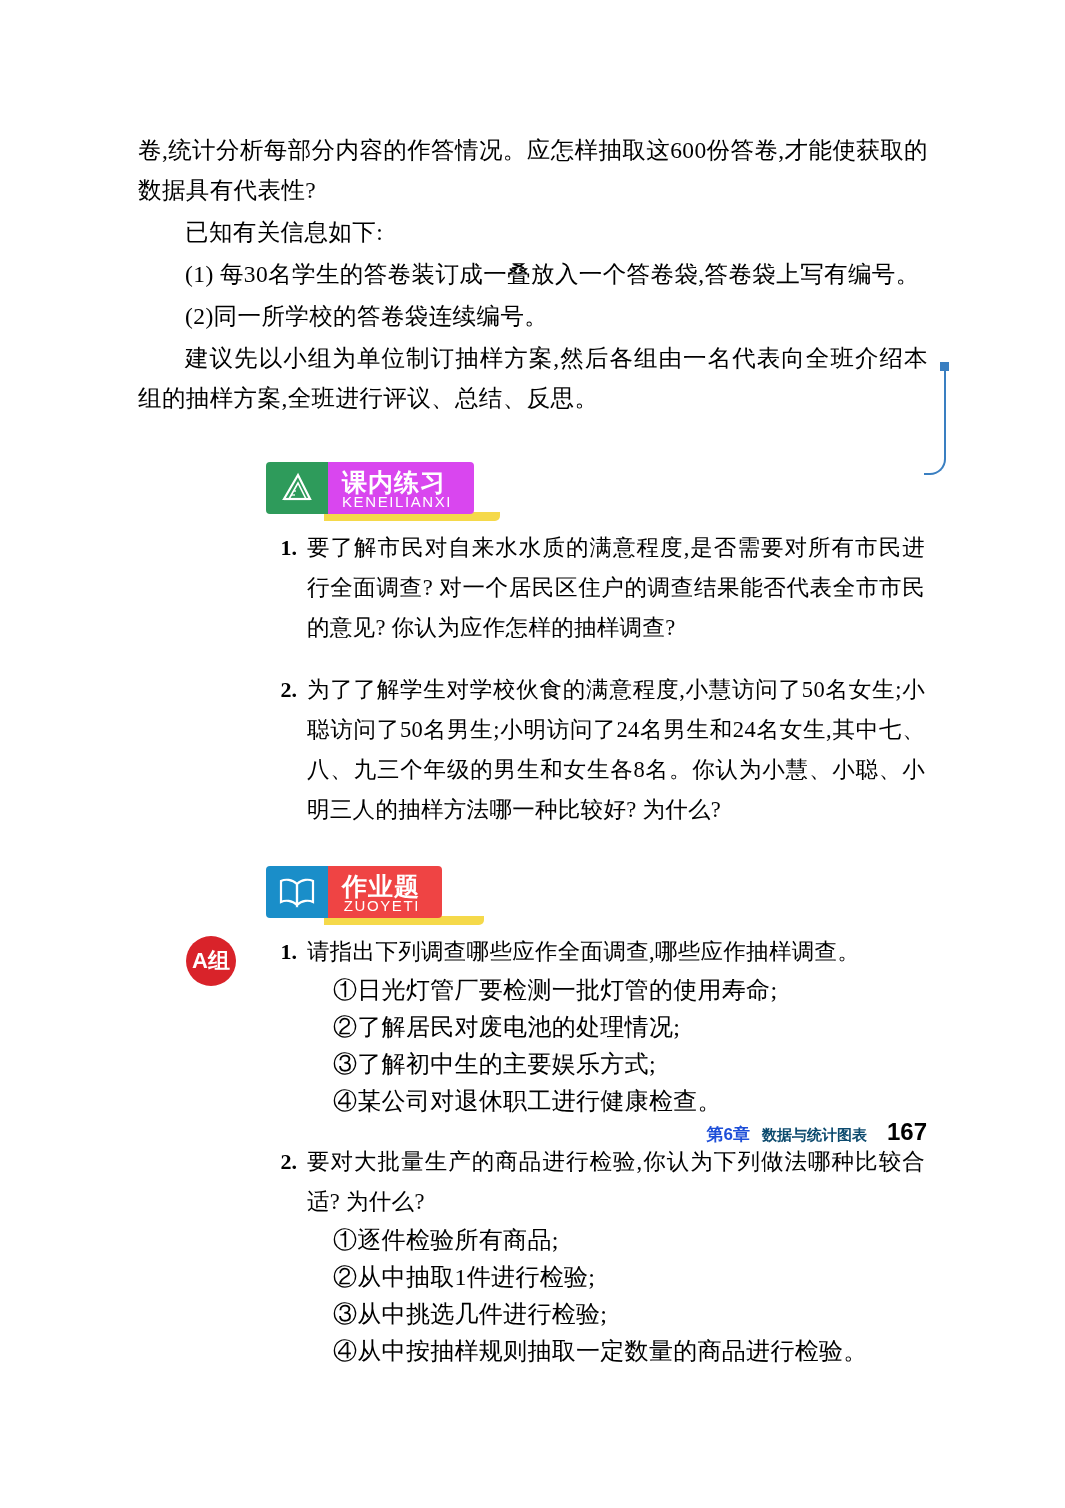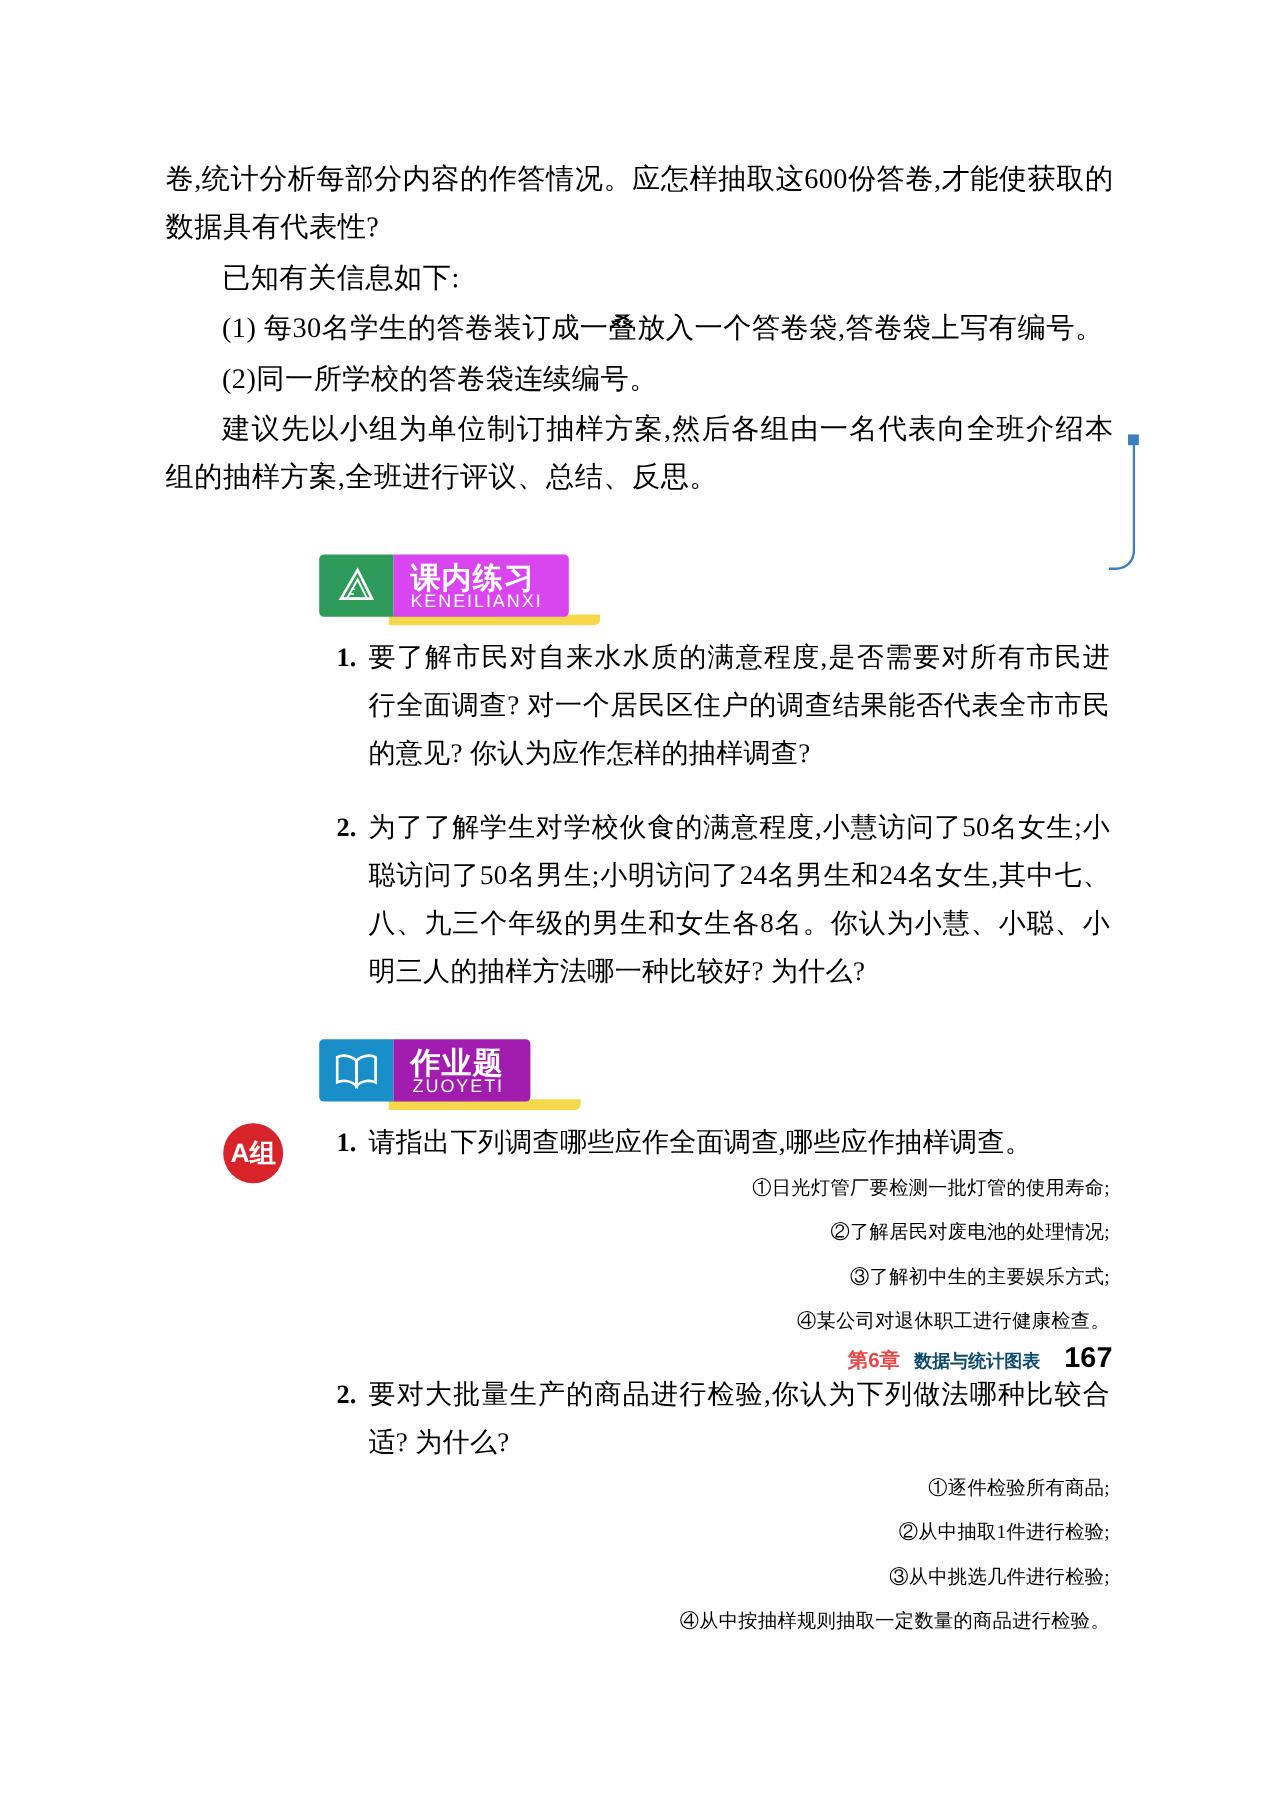--- a/index.html
+++ b/index.html
@@ -111,21 +111,21 @@
     position: absolute;
     left: 58px;
     top: 50px;
     width: 176px;
     height: 9px;
     background: #f5d94a;
     border-radius: 0 0 5px 0;
   }
   
   .banner.blue .icon-box { background: #1a8ec9; }
-  .banner.blue .label-box { background: #a21caf; }
+  .banner.blue .label-box { background: #ef4444; }
   .banner.blue .underline {
     position: absolute;
     left: 58px;
     top: 50px;
     width: 160px;
     height: 9px;
     background: #f5d94a;
     border-radius: 0 0 5px 0;
   }
 
@@ -146,24 +146,23 @@
     line-height: 40px;
   }
   .ex-body {
     font-size: 22.5px;
     line-height: 40px;
     letter-spacing: 0.3px;
     text-align: justify;
     flex: 1;
   }
   .sub-line {
-    font-size: 16px;
+    font-size: 24px;
     line-height: 37px;
     letter-spacing: 0.3px;
-    text-align: right;
   }
 
   
   .practice { margin-left: 125px; width: 662px; }
   .homework { margin-left: 125px; width: 662px; }
 
   
   .group-badge {
     position: absolute;
     left: 36px;
@@ -202,21 +201,21 @@
     right: 138px;
     bottom: 62px;
     display: flex;
     align-items: baseline;
     gap: 12px;
     font-family: "Liberation Sans", sans-serif;
   }
   .footer .chap {
     font-size: 17px;
     font-weight: bold;
-    color: #ef4444;
+    color: #1d4ed8;
     margin-left: 13px;
   }
   .footer .chap-name {
     font-size: 15px;
     color: #0c4a6e;
     font-weight: bold;
   }
   .footer .pageno {
     font-size: 24px;
     font-weight: bold;

